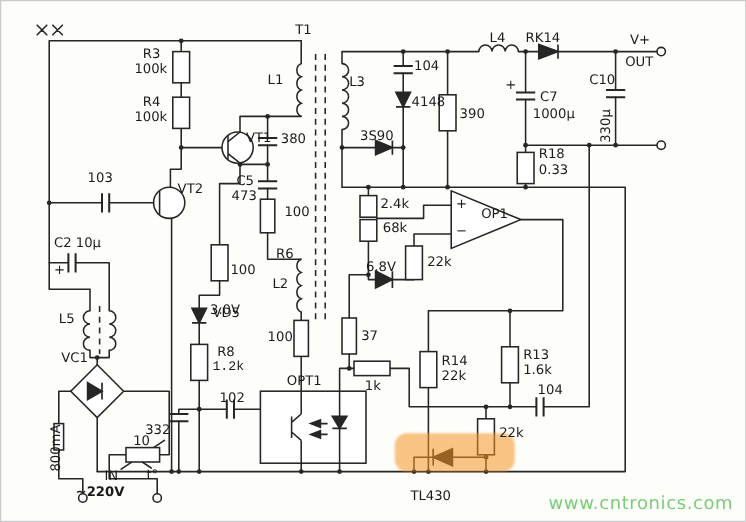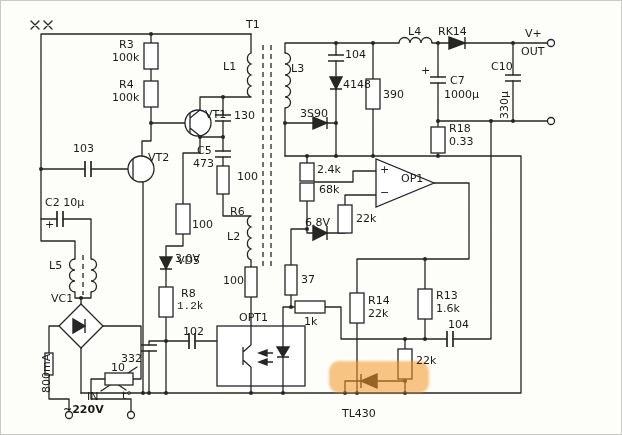--- a/index.html
+++ b/index.html
@@ -179,21 +179,21 @@
       <span class="lbl rot" style="left: 498px; top: 118px;">330μ</span>
       <span class="lbl" style="left: 420px; top: 64px;">+</span>
       <span class="lbl" style="left: 449px; top: 74px;">C7</span>
       <span class="lbl" style="left: 443px; top: 88px;">1000μ</span>
       <span class="lbl" style="left: 448px; top: 122px;">R18</span>
       <span class="lbl" style="left: 448px; top: 135px;">0.33</span>
       <span class="lbl" style="left: 342px; top: 78px;">4148</span>
       <span class="lbl" style="left: 382px; top: 88px;">390</span>
       <span class="lbl" style="left: 299px; top: 107px;">3S90</span>
       <span class="lbl" style="left: 175px; top: 108px; margin-left: 29px;">VT1</span>
-      <span class="lbl" style="left: 233px; top: 109px;">130</span>
+      <span class="lbl" style="left: 233px; top: 109px;">380</span>
       <span class="lbl" style="left: 72px; top: 142px;">103</span>
       <span class="lbl" style="left: 147px; top: 151px;">VT2</span>
       <span class="lbl" style="left: 196px; top: 144px;">C5</span>
       <span class="lbl" style="left: 192px; top: 157px;">473</span>
       <span class="lbl" style="left: 236px; top: 170px;">100</span>
       <span class="lbl" style="left: 316px; top: 163px;">2.4k</span>
       <span class="lbl" style="left: 318px; top: 183px;">68k</span>
       <span class="lbl" style="left: 379px; top: 163px;">+</span>
       <span class="lbl" style="left: 379px; top: 186px;">−</span>
       <span class="lbl" style="left: 400px; top: 172px;">OP1</span>
@@ -223,13 +223,14 @@
       <span class="lbl" style="left: 435px; top: 302px;">1.6k</span>
       <span class="lbl" style="left: 447px; top: 318px;">104</span>
       <span class="lbl" style="left: 415px; top: 354px;">22k</span>
       <span class="lbl" style="left: 341px; top: 363px; margin-top: 44px;">TL430</span>
       <span class="lbl" style="left: 110px; top: 361px;">10</span>
       <span class="lbl" style="left: 86px; top: 390px;">IN</span>
       <span class="lbl" style="left: 62px; top: 403px; font-weight: bold;">~220V</span>
       <span class="lbl" style="left: 121px; top: 389px;">t°</span>
     </div>
 
+  <div id="wm" style="color: rgb(108, 199, 108);">www.cntronics.com</div>
 </div>
 
 </body></html>

